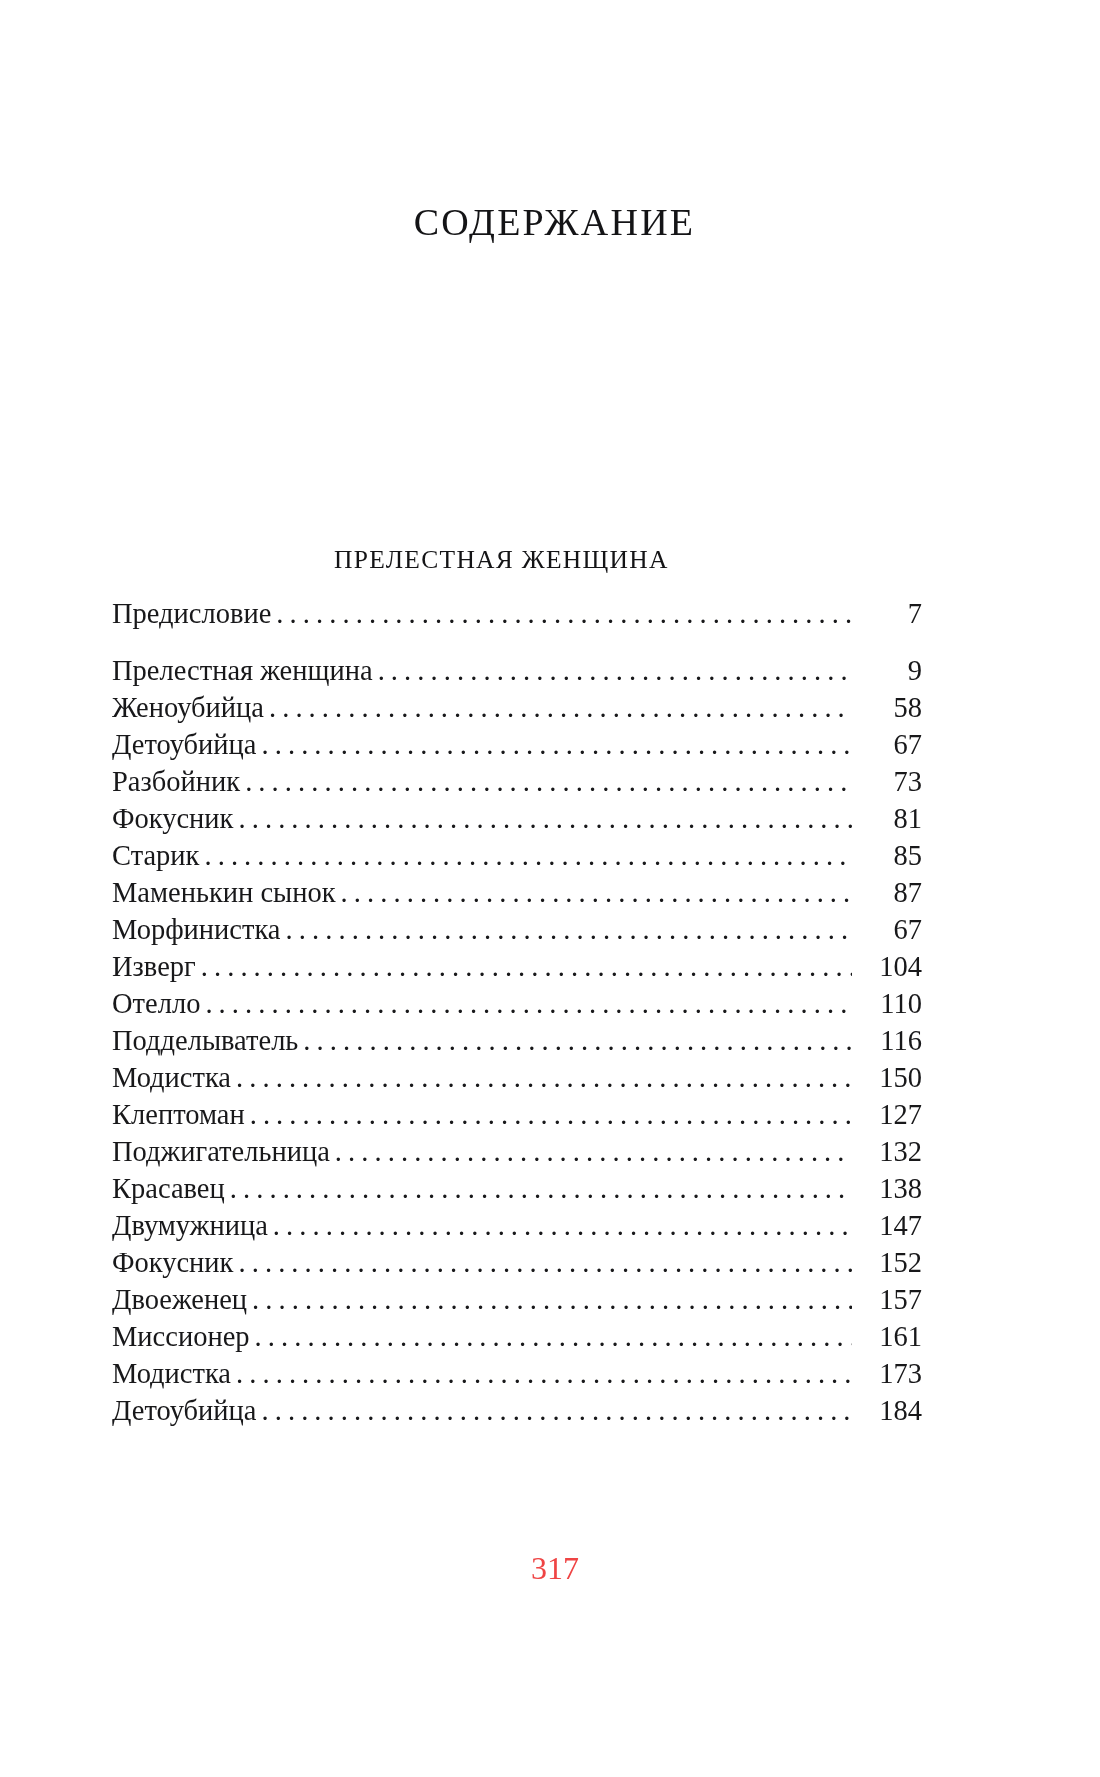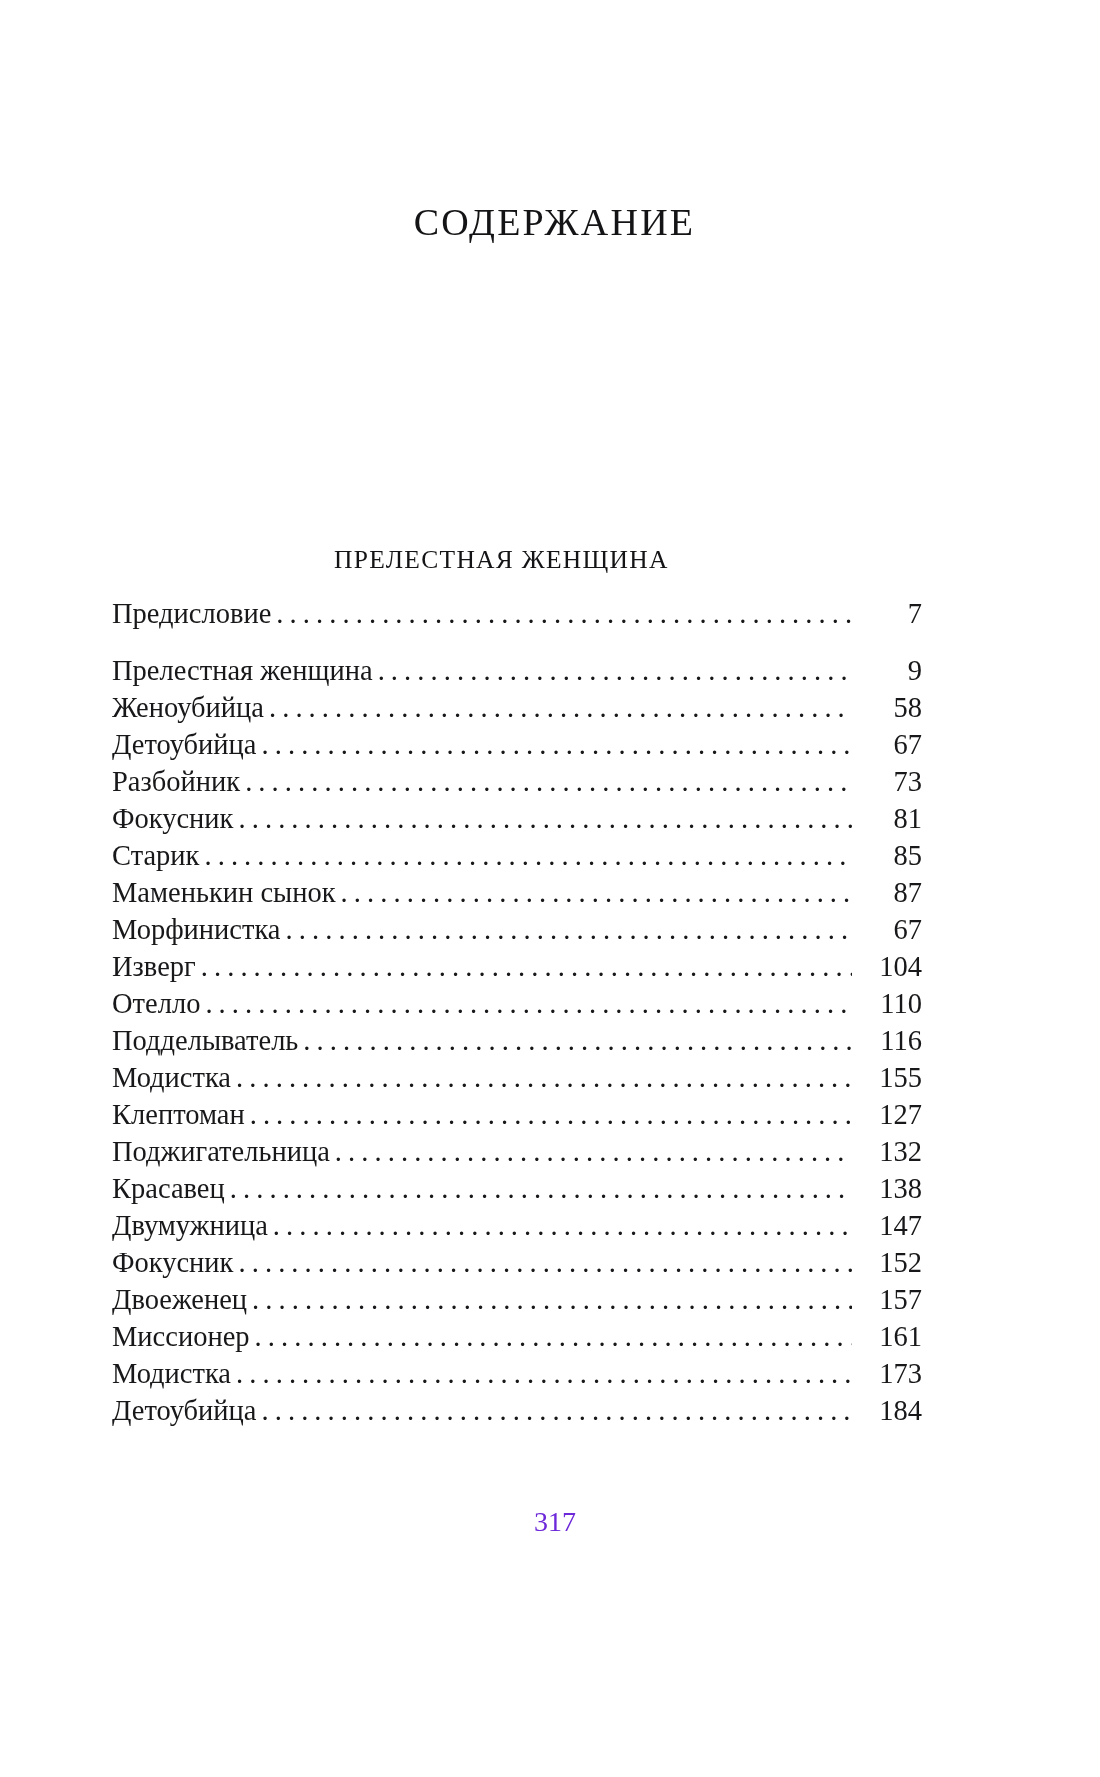--- a/index.html
+++ b/index.html
@@ -102,26 +102,26 @@
     flex: 0 0 auto;
     width: 60px;
     text-align: right;
     font-variant-numeric: lining-nums;
     padding-left: 4px;
   }
 
   
   .folio {
     position: absolute;
-    top: 1506px;
+    top: 1550px;
     left: 0;
     width: 1100px;
     text-align: center;
-    font-size: 28px;
-    color: #6d28d9;
+    font-size: 32px;
+    color: #ef4444;
     padding-left: 10px;
     box-sizing: border-box;
   }
 </style>
 </head>
 <body>
 
 <div class="page">
 
   <div class="toc-title">СОДЕРЖАНИЕ</div>
@@ -186,21 +186,21 @@
           <span class="toc-page">110</span>
         </li>
         <li class="toc-row">
           <span class="toc-label">Подделыватель</span>
           <span class="toc-dots">.....................................................................</span>
           <span class="toc-page">116</span>
         </li>
         <li class="toc-row">
           <span class="toc-label">Модистка</span>
           <span class="toc-dots">.....................................................................</span>
-          <span class="toc-page">155</span>
+          <span class="toc-page">150</span>
         </li>
         <li class="toc-row">
           <span class="toc-label">Клептоман</span>
           <span class="toc-dots">.....................................................................</span>
           <span class="toc-page">127</span>
         </li>
         <li class="toc-row">
           <span class="toc-label">Поджигательница</span>
           <span class="toc-dots">.....................................................................</span>
           <span class="toc-page">132</span>

